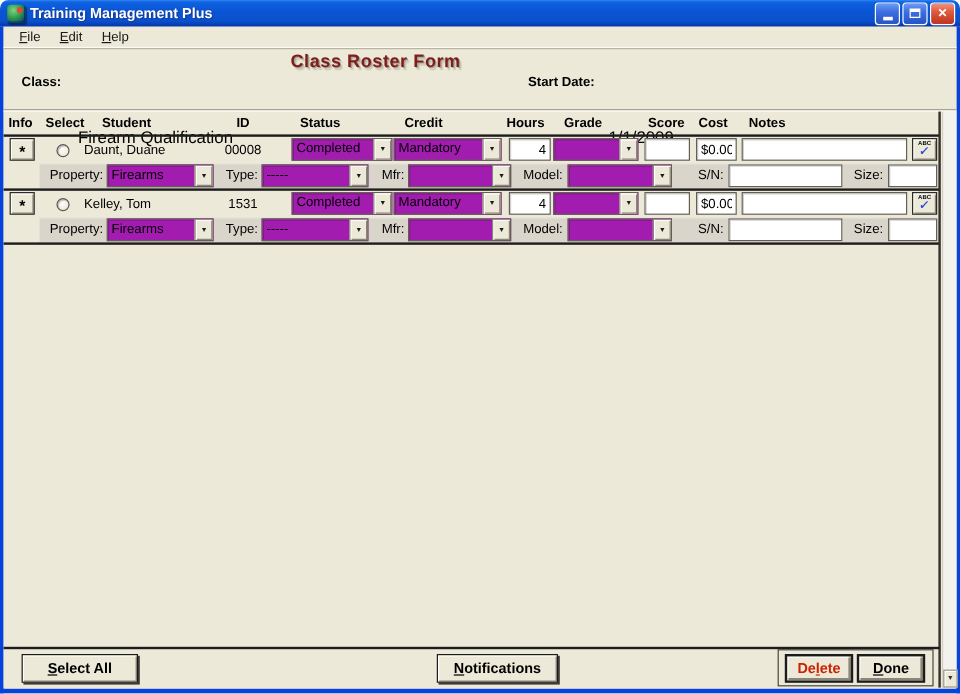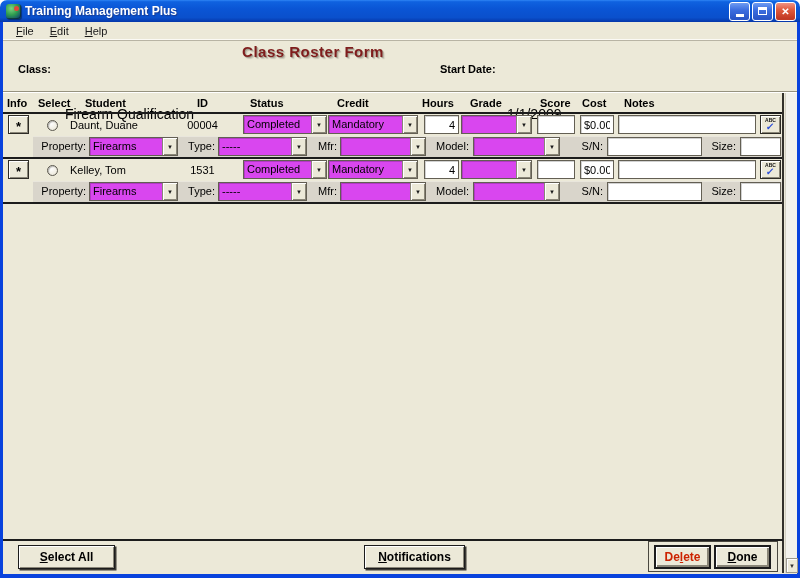--- a/index.html
+++ b/index.html
@@ -56,21 +56,21 @@
   .btn3d { position:absolute; top:1px; background:#ece9d8; border:1px solid #2e2c26;
     box-shadow: inset 1px 1px 0 #fff, inset -1px -1px 0 #8a8678; cursor:pointer;
     font-family:inherit; padding:0; display:flex; align-items:center; justify-content:center; }
   .info-btn { left:5px; width:21px; height:19px; font-size:13px; font-weight:bold; line-height:8px; padding-top:5px; }
   .radio { position:absolute; left:44px; top:6px; width:11px; height:11px; border-radius:50%;
     border:1px solid #5c5950; background:radial-gradient(circle at 35% 30%, #ffffff 0%, #efece0 70%, #c9c5b5 100%);
     box-shadow: inset 1px 1px 1px rgba(0,0,0,.25); cursor:pointer; }
   .cell { position:absolute; top:5px; font-size:11px; color:#000; white-space:nowrap; }
   .cell.id { text-align:center; }
 
-  .combo { position:absolute; top:1px; height:19px; background:#d946ef; border:1px solid #635f53;
+  .combo { position:absolute; top:1px; height:19px; background:#a21caf; border:1px solid #635f53;
     box-shadow: inset 1px 1px 0 rgba(0,0,0,.18); display:flex; cursor:pointer; }
   .combo .ct { flex:1; font-size:11px; line-height:17px; padding-left:3px; overflow:hidden; white-space:nowrap; }
   .combo .cb { width:15px; background:#ece9d8; border-left:1px solid #8a8678;
     box-shadow: inset 1px 1px 0 #fff, inset -1px -1px 0 #8a8678;
     display:flex; align-items:center; justify-content:center; font-size:6px; color:#1a1a1a; }
 
   .tbox { position:absolute; top:1px; height:19px; border:1px solid #635f53; background:#fff;
     box-shadow: inset 1px 1px 0 rgba(0,0,0,.18); font-size:11px; font-family:inherit; padding:0 3px; }
   .tbox.right { text-align:right; }
   .tbox.center { text-align:center; }
@@ -152,21 +152,21 @@
       <span class="hdr" style="left:621px;">Notes</span>
 
       <div class="sep" style="top:71px;"></div>
 
       <div class="row-main" style="top:73px;">
         <button class="btn3d info-btn">
             <span>*</span>
           </button>
         <span class="radio"></span>
         <span class="cell" style="left:67px;">Daunt, Duane</span>
-        <span class="cell id" style="left:172px; width:55px;">00004</span>
+        <span class="cell id" style="left:172px; width:55px;">00008</span>
         <span class="combo" style="left:240px; width:84px;">
           <span class="ct">Completed</span>
           <span class="cb">▼</span>
         </span>
         <span class="combo" style="left:325px; width:90px;">
           <span class="ct">Mandatory</span>
           <span class="cb">▼</span>
         </span>
         <input class="tbox right" style="left: 421px; width: 35px;" value="4">
         <span class="combo" style="left:458px; width:71px;">

